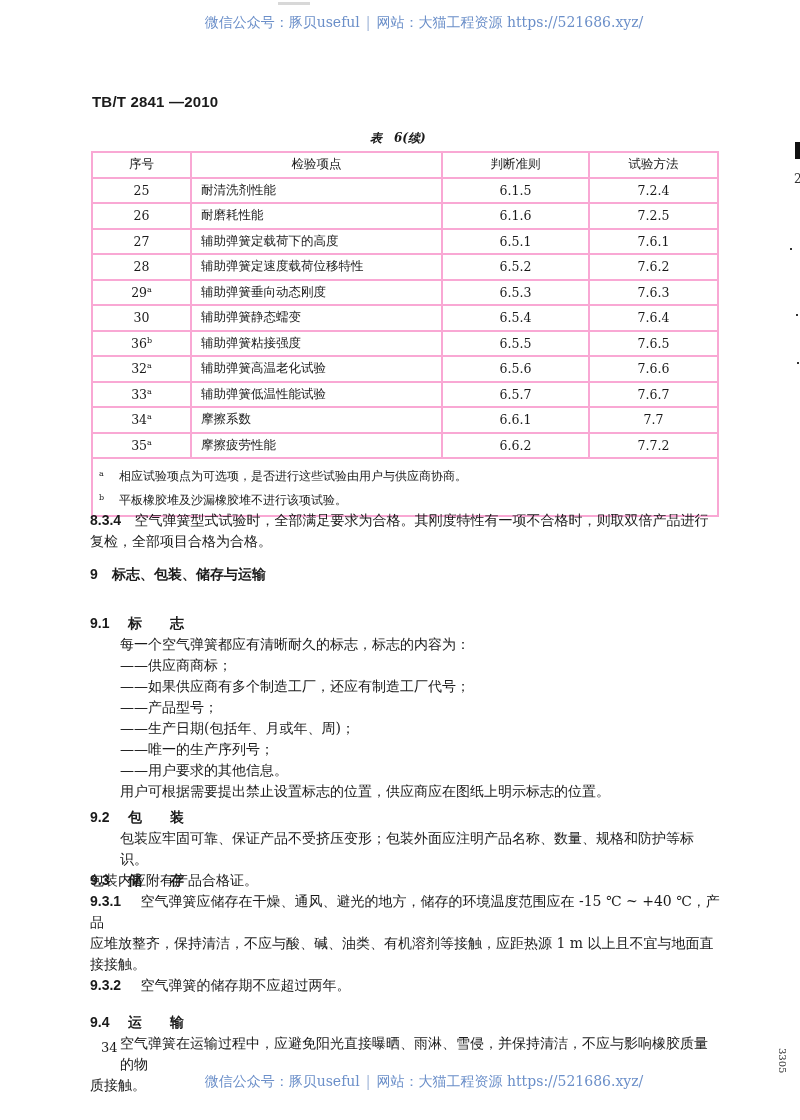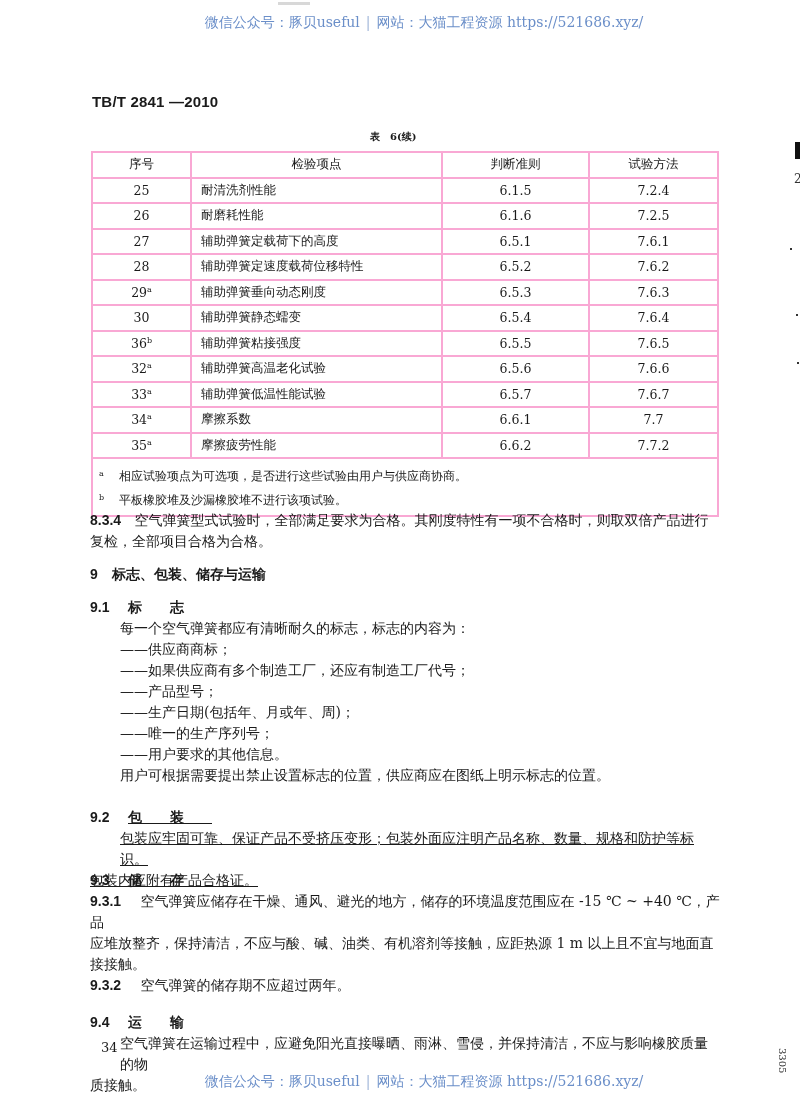--- a/index.html
+++ b/index.html
@@ -7,21 +7,21 @@
     width: 800px; height: 1120px; background: #ffffff; position: relative; overflow: hidden;
     font-family: "DejaVu Serif", "Liberation Serif", serif; color: #1a1a1a;
   }
   .watermark {
     position: absolute; left: 0; width: 800px; text-align: center;
     color: #6b8fc9; font-size: 14px; font-family: "DejaVu Serif", serif; white-space: nowrap; margin-left: 24px;
   }
   .wm-sep { color: #9fb4d8; margin: 0 6px; }
   .topbar { position: absolute; left: 278px; top: 2px; width: 32px; height: 3px; background: #d8d8d8; }
   .std-code { position: absolute; left: 92px; top: 93px; font-size: 15px; font-weight: bold; font-family: "Liberation Sans", sans-serif; letter-spacing: 0.2px; }
-  .table-caption { position: absolute; left: 370px; top: 130px; font-size: 10px; font-weight: bold; }
+  .table-caption { position: absolute; left: 370px; top: 130px; font-size: 12px; font-weight: bold; font-style: italic; }
   table.spec {
     position: absolute; left: 91px; top: 151px; width: 626px; border-collapse: collapse;
     font-size: 12.5px; table-layout: fixed;
   }
   table.spec th, table.spec td { border: 2px solid #f9a8d4; height: 23.5px; padding: 0; }
   table.spec th { font-weight: normal; text-align: center; }
   table.spec td.c { text-align: center; }
   table.spec td.l { text-align: left; padding-left: 9px; }
   sup { font-size: 8px; vertical-align: 5px; }
   td.note { text-align: left !important; padding: 4px 6px !important; height: auto !important; font-size: 12px; line-height: 21px; }
@@ -143,32 +143,32 @@
 <div class="body-text" style="top:510px;">
   <div><span class="sec-num" style="width:40px;">8.3.4</span> <span>空气弹簧型式试验时，全部满足要求为合格。其刚度特性有一项不合格时，则取双倍产品进行</span></div>
   <div>复检，全部项目合格为合格。</div>
 </div>
 
 <div class="body-text h-bold" style="top:564px;">
   <span class="sec-num" style="width:22px;">9</span><span>标志、包装、储存与运输</span>
 </div>
 
 <div class="body-text" style="top:597px;">
-  <div class="h-bold"><span class="sec-num" style="width:38px;">9.1</span><span class="spaced">标志</span></div>
+  <div class="h-bold"><span class="sec-num" style="width:38px;margin-top:16px;">9.1</span><span class="spaced">标志</span></div>
   <div class="indent">每一个空气弹簧都应有清晰耐久的标志，标志的内容为：</div>
   <div class="indent">——供应商商标；</div>
   <div class="indent">——如果供应商有多个制造工厂，还应有制造工厂代号；</div>
   <div class="indent">——产品型号；</div>
   <div class="indent">——生产日期(包括年、月或年、周)；</div>
   <div class="indent">——唯一的生产序列号；</div>
   <div class="indent">——用户要求的其他信息。</div>
   <div class="indent">用户可根据需要提出禁止设置标志的位置，供应商应在图纸上明示标志的位置。</div>
 </div>
 
-<div class="body-text" style="top:807px;text-decoration:underline;">
+<div class="body-text" style="top:807px;">
   <div class="h-bold"><span class="sec-num" style="width:38px;">9.2</span><span class="spaced">包装</span></div>
   <div class="indent">包装应牢固可靠、保证产品不受挤压变形；包装外面应注明产品名称、数量、规格和防护等标识。</div>
   <div>包装内应附有产品合格证。</div>
 </div>
 
 <div class="body-text" style="top:870px;">
   <div class="h-bold"><span class="sec-num" style="width:38px;">9.3</span><span class="spaced">储存</span></div>
   <div><span class="sec-num" style="width:46px;">9.3.1</span> <span>空气弹簧应储存在干燥、通风、避光的地方，储存的环境温度范围应在 -15 ℃ ~ +40 ℃，产品</span></div>
   <div>应堆放整齐，保持清洁，不应与酸、碱、油类、有机溶剂等接触，应距热源 1 m 以上且不宜与地面直</div>
   <div>接接触。</div>

